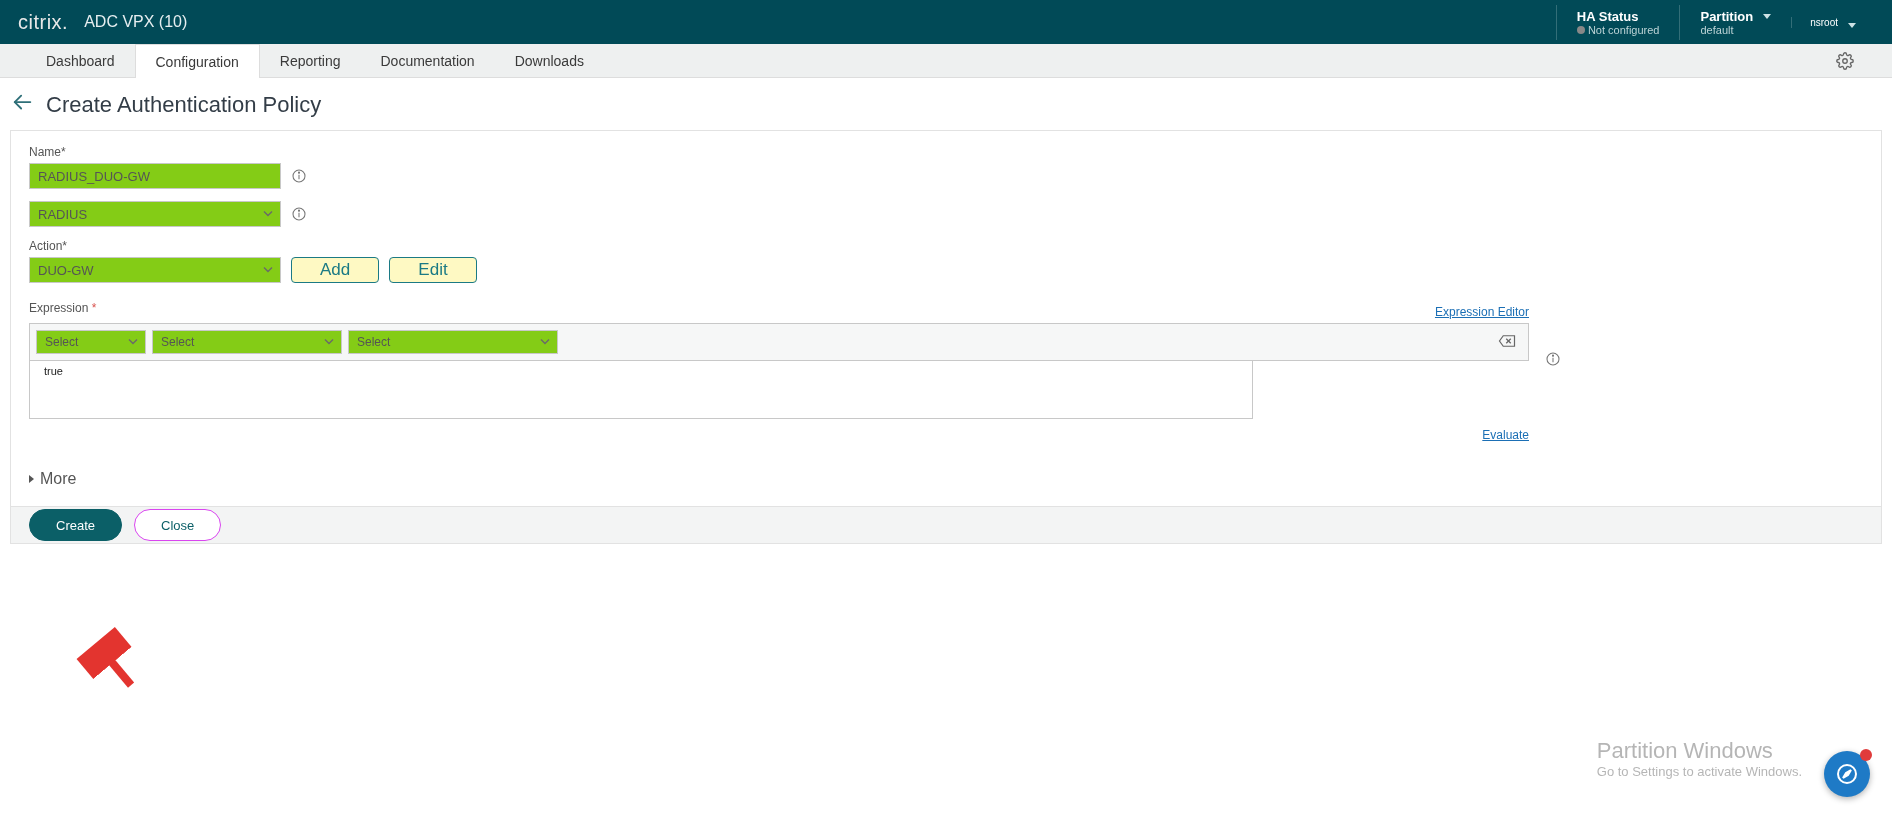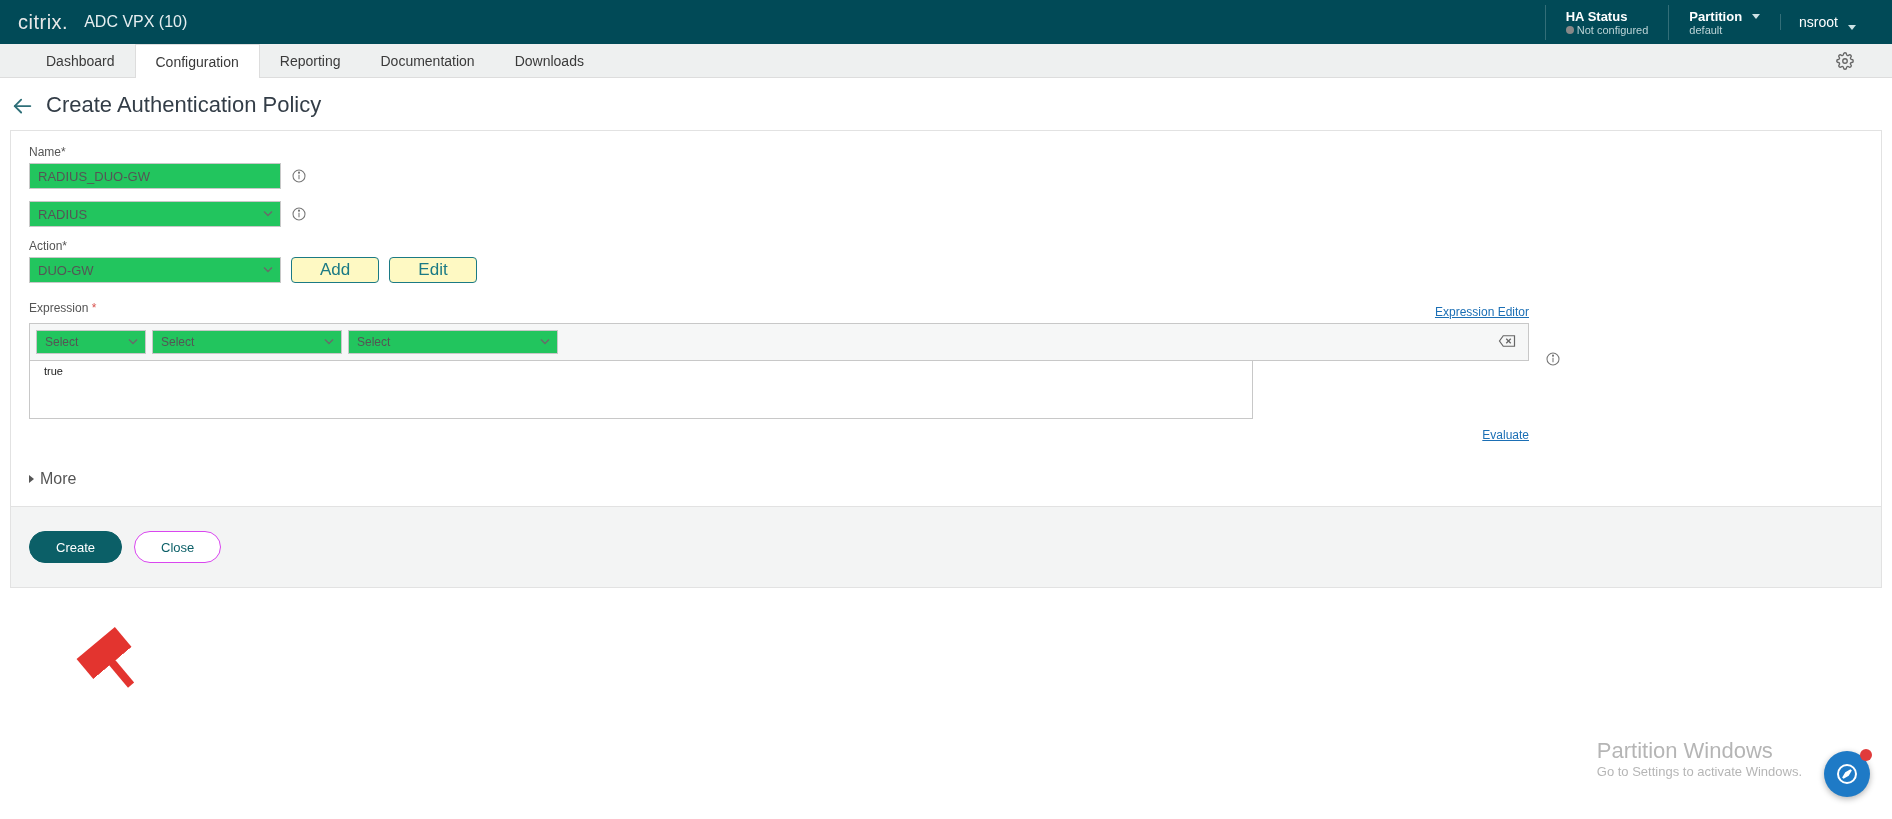--- a/index.html
+++ b/index.html
@@ -52,21 +52,21 @@
     width: 8px; height: 8px; border-radius: 50%;
     background: #888;
     display: inline-block;
   }
   .user-block {
     padding: 0 18px;
     border-left: 1px solid rgba(255,255,255,0.2);
     display: flex;
     align-items: flex-end;
     gap: 6px;
-    font-size: 14px;
+    font-size: 10px;
   }
   .chevron-down {
     width: 0; height: 0;
     border-left: 4px solid transparent;
     border-right: 4px solid transparent;
     border-top: 5px solid #cde2e5;
     display: inline-block;
     margin-left: 4px;
   }
   
@@ -97,21 +97,21 @@
   .gear-btn {
     display: flex;
     align-items: center;
     padding: 0 12px;
     cursor: pointer;
     color: #666;
   }
   
   .page-title-row {
     display: flex;
-    align-items: flex-end;
+    align-items: flex-start;
     gap: 12px;
     padding: 14px 12px 12px 12px;
   }
   .back-arrow {
     color: #2e6f78;
     cursor: pointer;
     display: inline-flex;
   }
   .page-title {
     font-size: 22px;
@@ -134,21 +134,21 @@
     font-size: 12px;
     color: #555;
     margin-bottom: 4px;
     display: block;
   }
   .form-label .req-orange { color: #d9534f; }
   .inline-row { display: flex; align-items: center; gap: 10px; }
   .text-input, .sel-input {
     height: 26px;
     border: 1px solid #c8c8c8;
-    background: #22c55e;
+    background: #84cc16;
     padding: 2px 8px;
     font-size: 13px;
     color: #555;
   }
   .text-input { width: 252px; }
   .sel-wrap { position: relative; width: 252px; }
   .sel-wrap .text-input { width: 100%; padding-right: 32px; }
   .sel-caret {
     position: absolute;
     right: 8px;
@@ -240,21 +240,21 @@
   .tri-right {
     width: 0; height: 0;
     border-top: 4px solid transparent;
     border-bottom: 4px solid transparent;
     border-left: 5px solid #555;
   }
   
   .form-footer {
     background: #f3f4f4;
     border-top: 1px solid #e2e2e2;
-    padding: 24px 18px;
+    padding: 2px 18px;
     display: flex;
     gap: 12px;
   }
   .btn-pill {
     height: 32px;
     padding: 0 26px;
     border-radius: 16px;
     font-size: 13px;
     cursor: pointer;
   }

